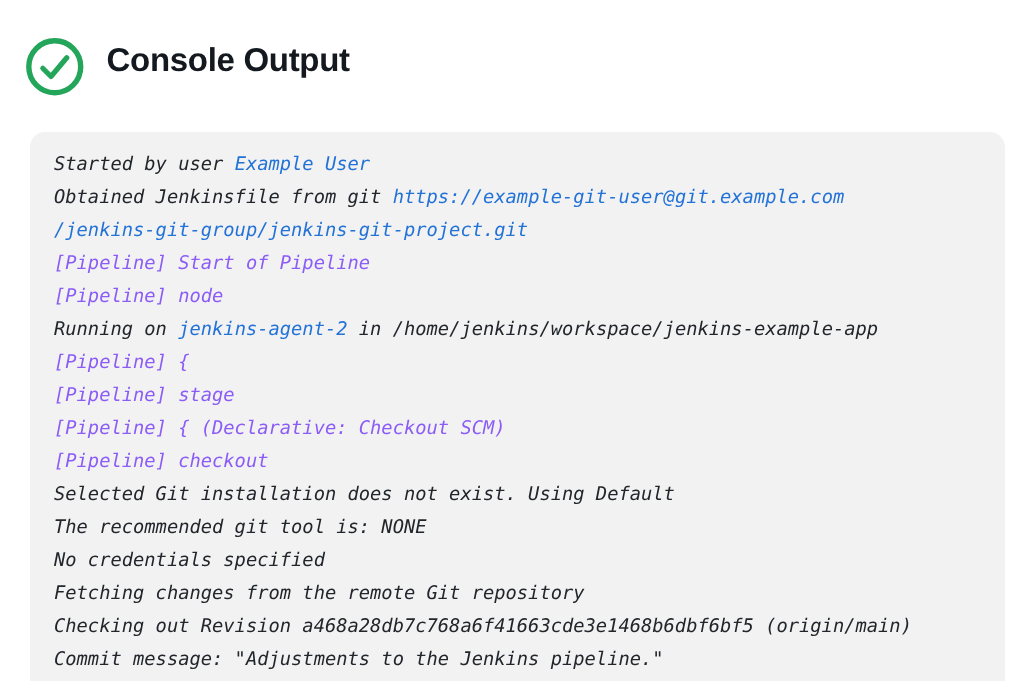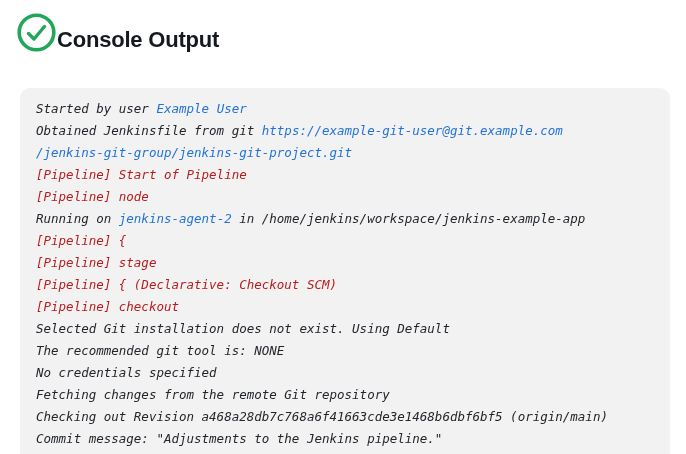--- a/index.html
+++ b/index.html
@@ -12,21 +12,22 @@
     height: 454px;
     position: relative;
     overflow: hidden;
     font-family: "Liberation Sans", sans-serif;
   }
   .header {
     position: absolute;
     top: 12px;
     left: 16px;
     display: flex;
-    align-items: flex-start;
+    align-items: flex-end;
+    gap: 14px;
   }
   .status-icon {
     width: 41px;
     height: 41px;
     flex: 0 0 auto;
   }
   .page-title {
     font-size: 22px;
     font-weight: 700;
     letter-spacing: -0.2px;
@@ -48,21 +49,21 @@
   }
   .console-log {
     font-family: "DejaVu Sans Mono", monospace;
     font-size: 12.5px;
     line-height: 22px;
     white-space: pre;
     color: #22262b;
   }
   .console-log .line { height: 22px; font-style: italic; }
   .console-log span.plain { color: #22262b; }
-  .console-log span.muted { color: #b91c1c; }
+  .console-log span.muted { color: #8b5cf6; }
   .console-log a.link {
     color: #2373d7;
     text-decoration: none;
     cursor: pointer;
   }
 </style>
 </head>
 <body>
 
 <div class="header">

